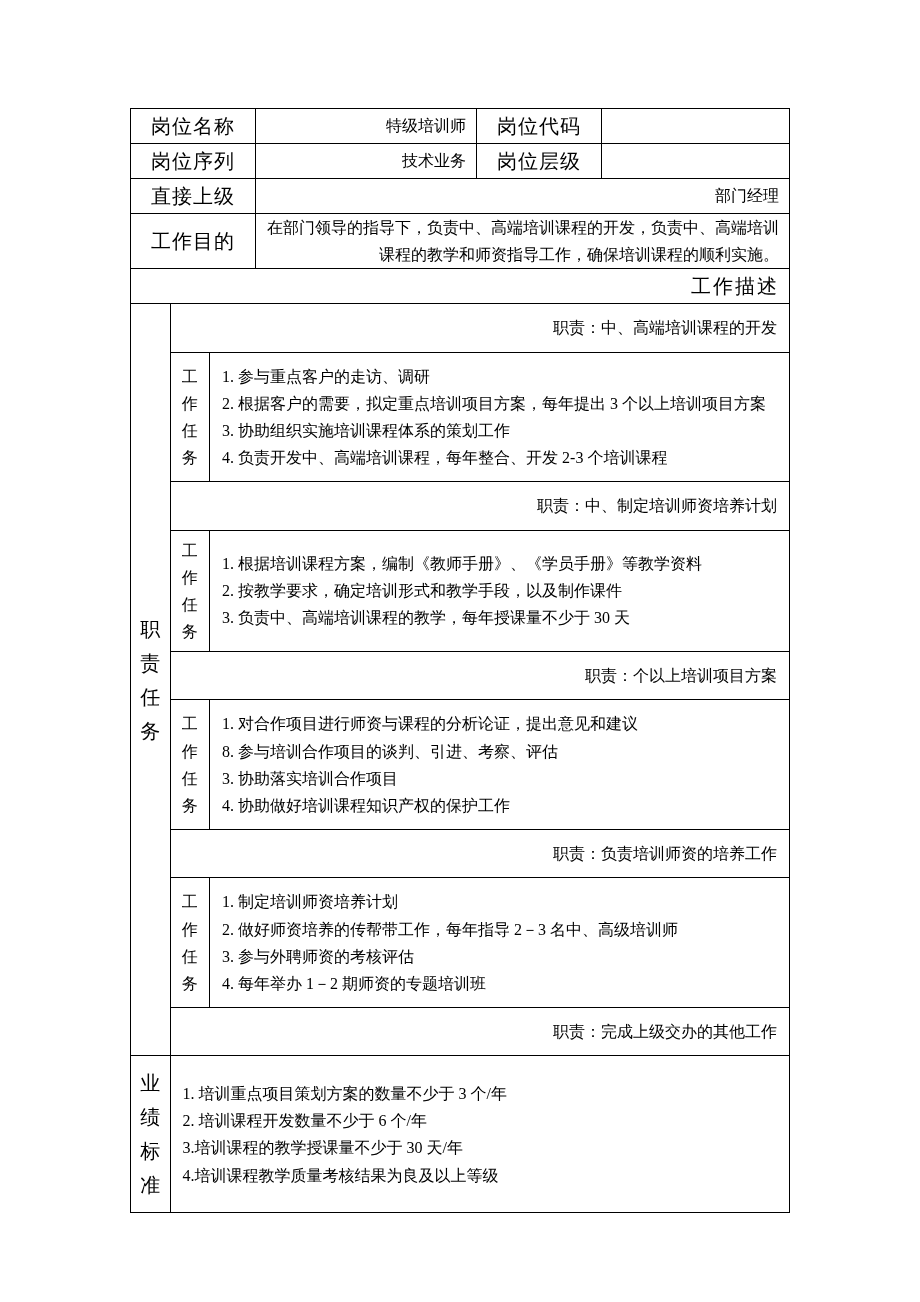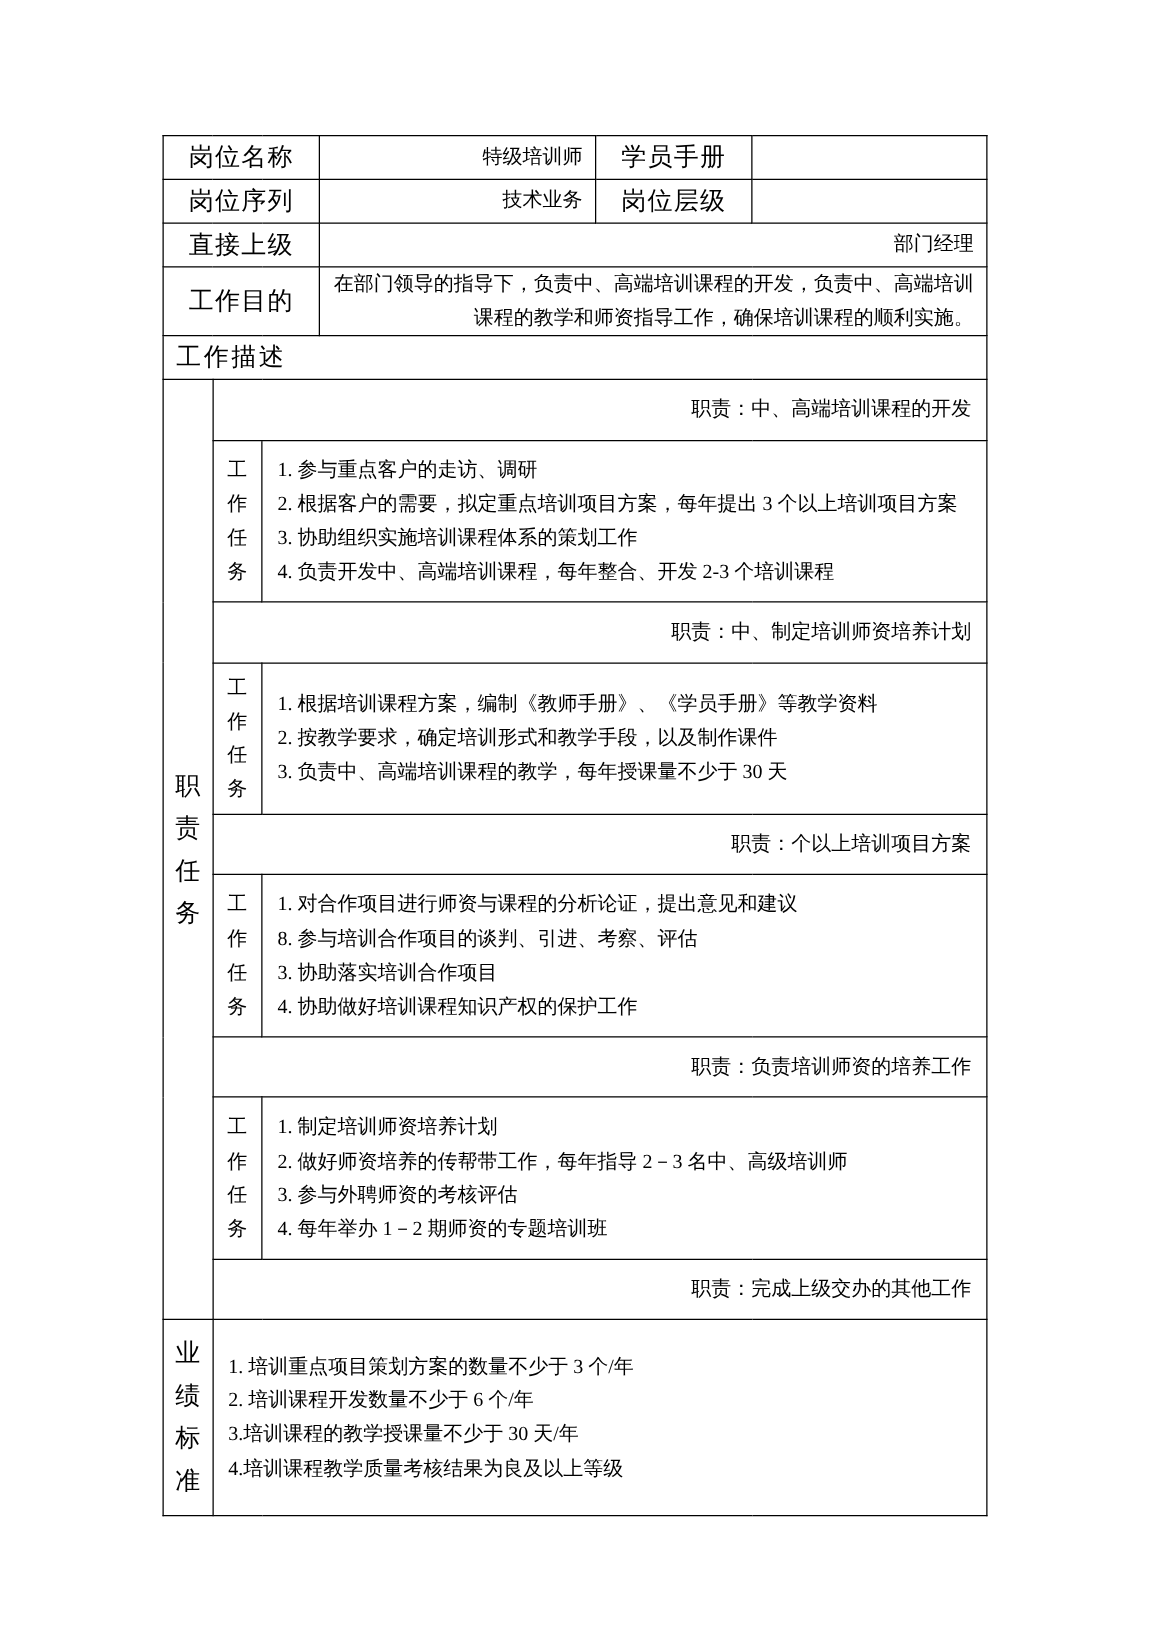--- a/index.html
+++ b/index.html
@@ -27,21 +27,21 @@
       font-size: 20px;
       text-align: center;
       letter-spacing: 1px;
     }
     .header-value {
       font-size: 16px;
       text-align: right;
     }
     .section-title {
       font-size: 20px;
-      text-align: left;
+      text-align: right;
       letter-spacing: 2px;
     }
     .vertical-label {
       font-size: 20px;
       text-align: center;
       padding: 10px 4px !important;
       line-height: 2.0;
     }
     .task-label {
       font-size: 16px;
@@ -76,21 +76,21 @@
     <col style="width:7%">
     <col style="width:33.5%">
     <col style="width:19%">
     <col style="width:28.5%">
   </colgroup>
 
   <tbody>
       <tr>
     <td colspan="3" class="header-label">岗位名称</td>
     <td class="header-value">特级培训师</td>
-    <td class="header-label">学员手册</td>
+    <td class="header-label">岗位代码</td>
     <td class="header-value"></td>
   </tr>
 
   <tr>
     <td colspan="3" class="header-label">岗位序列</td>
     <td class="header-value">技术业务</td>
     <td class="header-label">岗位层级</td>
     <td class="header-value"></td>
   </tr>
 

